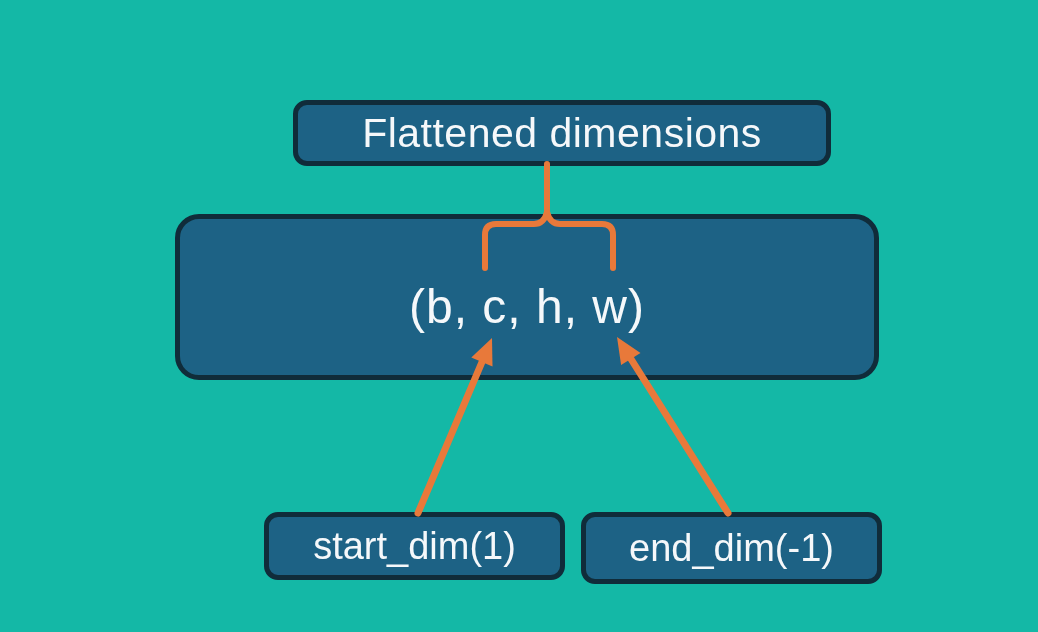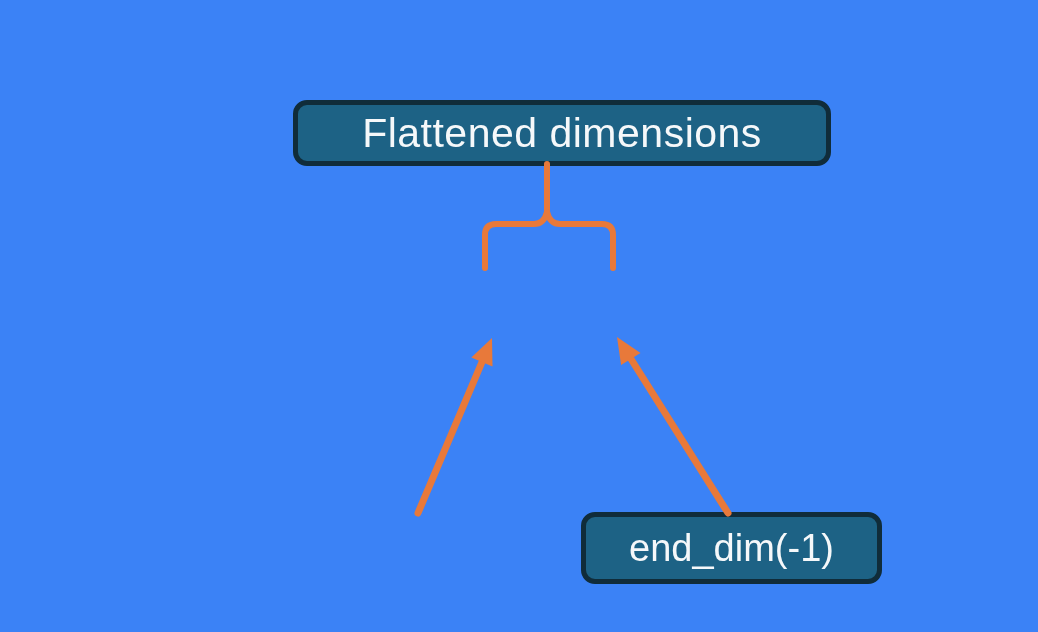--- a/index.html
+++ b/index.html
@@ -5,21 +5,21 @@
   html, body {
     margin: 0;
     padding: 0;
     background: #ffffff;
     font-family: "Liberation Sans", sans-serif;
   }
   .canvas {
     position: relative;
     width: 1038px;
     height: 632px;
-    background: #3b82f6;
+    background: #14b8a6;
     overflow: hidden;
   }
   .node {
     position: absolute;
     background: #1d6285;
     border: 5px solid #102c3a;
     border-radius: 14px;
     box-sizing: border-box;
     display: flex;
     align-items: center;
@@ -60,21 +60,27 @@
 </style>
 </head>
 <body>
 
 <div class="canvas">
 
   <div class="node node-top">
     <span>Flattened dimensions</span>
   </div>
 
+  <div class="node node-main">
+    <span>(b, c, h, w)</span>
+  </div>
 
+  <div class="node node-start">
+    <span>start_dim(1)</span>
+  </div>
 
   <div class="node node-end">
     <span>end_dim(-1)</span>
   </div>
 
   <svg class="connector-layer" viewBox="0 0 1038 632" xmlns="http://www.w3.org/2000/svg">
 
     <line x1="547" y1="164" x2="547" y2="210" stroke="#e8793a" stroke-width="6" stroke-linecap="round"></line>
 
     <path d="M 485 268

